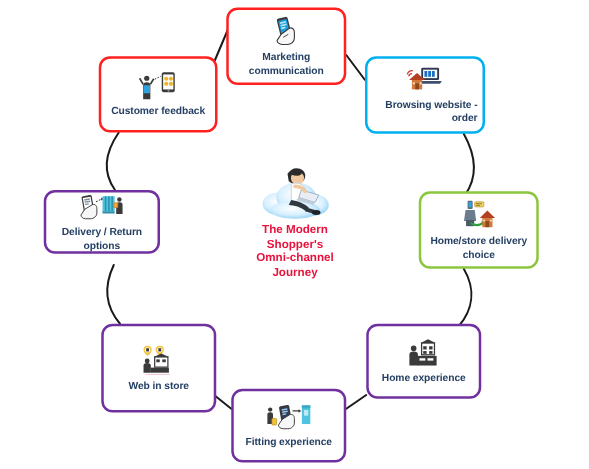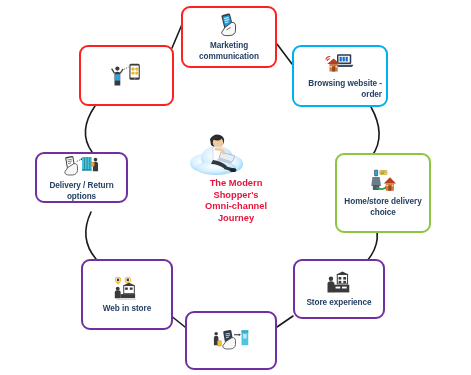--- a/index.html
+++ b/index.html
@@ -50,36 +50,37 @@
     font-size: 8.2px;
     font-weight: bold;
     line-height: 11px;
     text-align: center;
     padding: 0 4px;
     letter-spacing: -0.05px;
   }
   
   #node-marketing        { left: 181px; top: 6px;   width: 96px;  height: 62px; }
   #node-browsing         { left: 292px; top: 45px;  width: 96px;  height: 62px; }
-  #node-home-store       { left: 335px; top: 153px; width: 96px;  height: 80px; }
+  #node-home-store       { left: 335px; top: 153px; width: 96px;  height: 62px; }
   #node-store-experience { left: 293px; top: 259px; width: 92px;  height: 60px; }
   #node-fitting          { left: 185px; top: 311px; width: 92px;  height: 59px; }
   #node-web-in-store     { left: 81px;  top: 259px; width: 92px;  height: 71px; }
   #node-delivery         { left: 35px;  top: 152px; width: 93px;  height: 51px; }
   #node-feedback         { left: 79px;  top: 45px;  width: 95px;  height: 61px; }
 
   
   #center {
     position: absolute;
     left: 183px;
     top: 129px;
     width: 106px;
     height: 105px;
     display: flex;
     flex-direction: column;
+    align-items: center;
     z-index: 2;
   }
   #center-icon {
     line-height: 0;
     margin-bottom: 1px;
   }
   #center-title {
     color: #e8123c;
     font-size: 9.3px;
     font-weight: bold;
@@ -197,21 +198,21 @@
         <rect x="20" y="11.5" width="3.2" height="2.6" fill="#3a3a3a"></rect>
 
         <rect x="9" y="16" width="18" height="9" fill="#3a3a3a"></rect>
         <rect x="11" y="18.2" width="5.5" height="2.2" fill="#ffffff"></rect>
         <rect x="18.5" y="18.2" width="5.5" height="2.2" fill="#ffffff"></rect>
 
         <circle cx="5.6" cy="9" r="2.6" fill="#3a3a3a"></circle>
         <path d="M1.6 25 L1.6 15 q0 -3 4 -3 q4 0 4 3 l0 10 z" fill="#3a3a3a"></path>
       </svg>
     </span>
-    <span class="node-label" style="color: rgb(36, 63, 99);">Store experience</span>
+    <span class="node-label" style="color: rgb(36, 63, 99);">Home experience</span>
   </div>
 
   <div class="node" id="node-fitting" style="border-color:#7030a0">
     <span class="node-icon">
       <svg width="36" height="24" viewBox="0 0 48 30" xmlns="http://www.w3.org/2000/svg">
 
         <circle cx="4.2" cy="6.5" r="2.3" fill="#3a3a3a"></circle>
         <path d="M1.2 22 L1.2 12 q0 -2.6 3 -2.6 q3 0 3 2.6 l0 10 z" fill="#3a3a3a"></path>
         <rect x="6" y="16" width="5" height="7" rx="0.8" fill="#f2c23a" stroke="#b58b1d" stroke-width="0.7"></rect>
 
@@ -225,20 +226,21 @@
         <path d="M25 12 c3 -1 5 1 5 4 l0 5 c0 3 -3 6 -7 6 l-5 0 c-3 0 -5 -2 -5 -4 l4 -6 z" fill="#f7f7f7" stroke="#3a3a3a" stroke-width="1" stroke-linejoin="round"></path>
 
         <path d="M28 8 L35 8" stroke="#3a3a3a" stroke-width="1.4" fill="none"></path>
         <path d="M34.4 6.2 L37.4 8 L34.4 9.8 Z" fill="#3a3a3a"></path>
 
         <rect x="38" y="2" width="9" height="20" fill="#4fc4e0"></rect>
         <rect x="38" y="2" width="9" height="3.2" fill="#3aabc7"></rect>
         <rect x="40.2" y="7" width="4.6" height="6" fill="#bfeaf5"></rect>
       </svg>
     </span>
+    <span class="node-label" style="color: rgb(36, 63, 99);">Fitting experience</span>
   </div>
 
   <div class="node" id="node-web-in-store" style="border-color:#7030a0">
     <span class="node-icon">
       <svg width="30" height="26" viewBox="0 0 36 32" xmlns="http://www.w3.org/2000/svg">
 
         <g>
           <path d="M7 2 q4 0 4 4 q0 3 -4 6 q-4 -3 -4 -6 q0 -4 4 -4 z" fill="#f2c23a"></path>
           <circle cx="7" cy="6" r="2.6" fill="#ffffff"></circle>
           <rect x="5.6" y="4.4" width="2.8" height="3.2" fill="#3a3a3a"></rect>
@@ -311,20 +313,21 @@
         <rect x="24.4" y="3.2" width="10.2" height="15" fill="#ffffff"></rect>
         <g fill="#f2b52a">
           <circle cx="27.5" cy="7.5" r="2.1"></circle>
           <circle cx="32.2" cy="7.5" r="2.1"></circle>
           <circle cx="27.5" cy="12.6" r="2.1"></circle>
           <circle cx="32.2" cy="12.6" r="2.1"></circle>
         </g>
         <circle cx="29.8" cy="19.6" r="0.9" fill="#9a9a9a"></circle>
       </svg>
     </span>
+    <span class="node-label" style="color: rgb(36, 63, 99);">Customer feedback</span>
   </div>
 
   <div id="center">
     <span id="center-icon">
       <svg width="66" height="48" viewBox="0 0 66 48" xmlns="http://www.w3.org/2000/svg">
         <defs>
           <radialGradient id="cloudg" cx="45%" cy="40%" r="65%">
             <stop offset="0%" stop-color="#ffffff"></stop>
             <stop offset="60%" stop-color="#d6efff"></stop>
             <stop offset="100%" stop-color="#8fd0f2"></stop>

